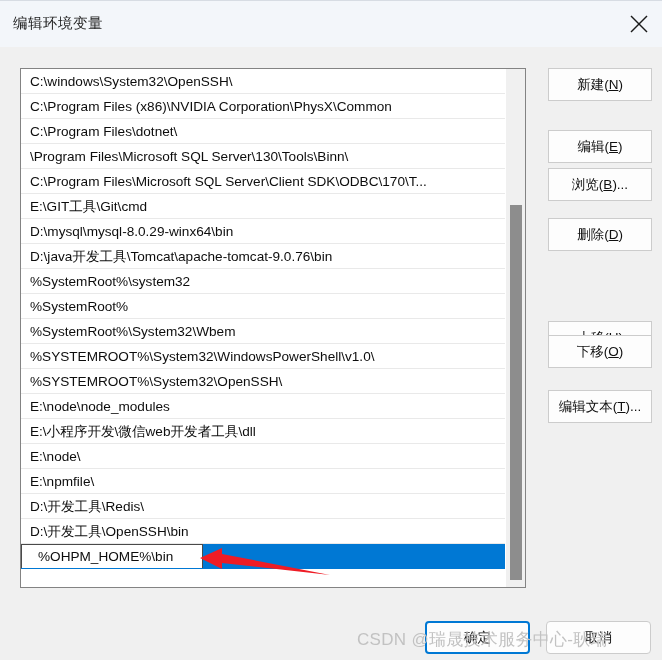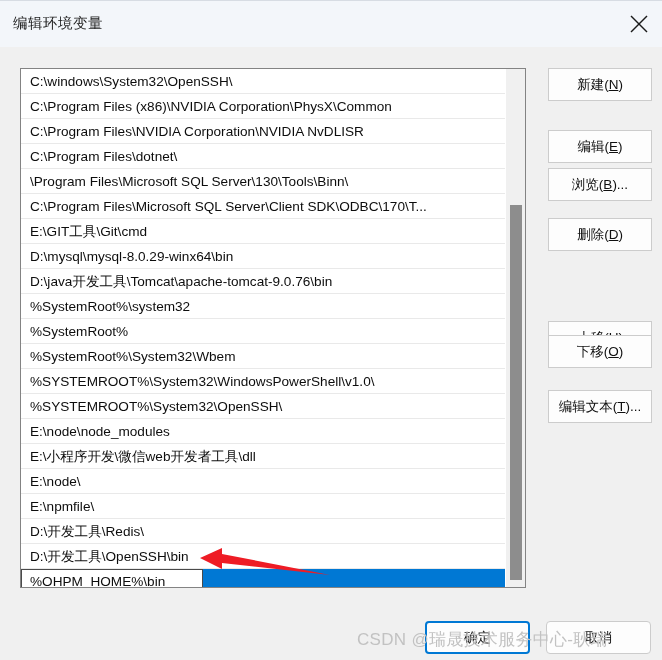--- a/index.html
+++ b/index.html
@@ -95,21 +95,21 @@
     position: absolute;
     left: 0px;
     top: 0px;
     width: 182px;
     height: 25px;
     line-height: 23px;
     background: #ffffff;
     color: #0d0d0d;
     border: 1px solid #4a4a4a;
     box-sizing: border-box;
-    padding-left: 8px;
+    padding-left: 16px;
     font-size: 13.6px;
     white-space: nowrap;
     overflow: hidden;
     z-index: 3;
   }
 
   
   #scroll-track {
     position: absolute;
     right: 0px;
@@ -213,21 +213,20 @@
         <line x1="2" y1="2" x2="18" y2="18" stroke="#1a1a1a" stroke-width="1.4"></line>
         <line x1="18" y1="2" x2="2" y2="18" stroke="#1a1a1a" stroke-width="1.4"></line>
       </svg>
     </div>
   </div>
 
   <div id="list-box">
     <div id="list-rows">
         <div class="row">C:\windows\System32\OpenSSH\</div>
         <div class="row">C:\Program Files (x86)\NVIDIA Corporation\PhysX\Common</div>
-        <div class="row">C:\Program Files\NVIDIA Corporation\NVIDIA NvDLISR</div>
         <div class="row">C:\Program Files\dotnet\</div>
         <div class="row">\Program Files\Microsoft SQL Server\130\Tools\Binn\</div>
         <div class="row">C:\Program Files\Microsoft SQL Server\Client SDK\ODBC\170\T...</div>
         <div class="row">E:\GIT工具\Git\cmd</div>
         <div class="row">D:\mysql\mysql-8.0.29-winx64\bin</div>
         <div class="row">D:\java开发工具\Tomcat\apache-tomcat-9.0.76\bin</div>
         <div class="row">%SystemRoot%\system32</div>
         <div class="row">%SystemRoot%</div>
         <div class="row">%SystemRoot%\System32\Wbem</div>
         <div class="row">%SYSTEMROOT%\System32\WindowsPowerShell\v1.0\</div>

